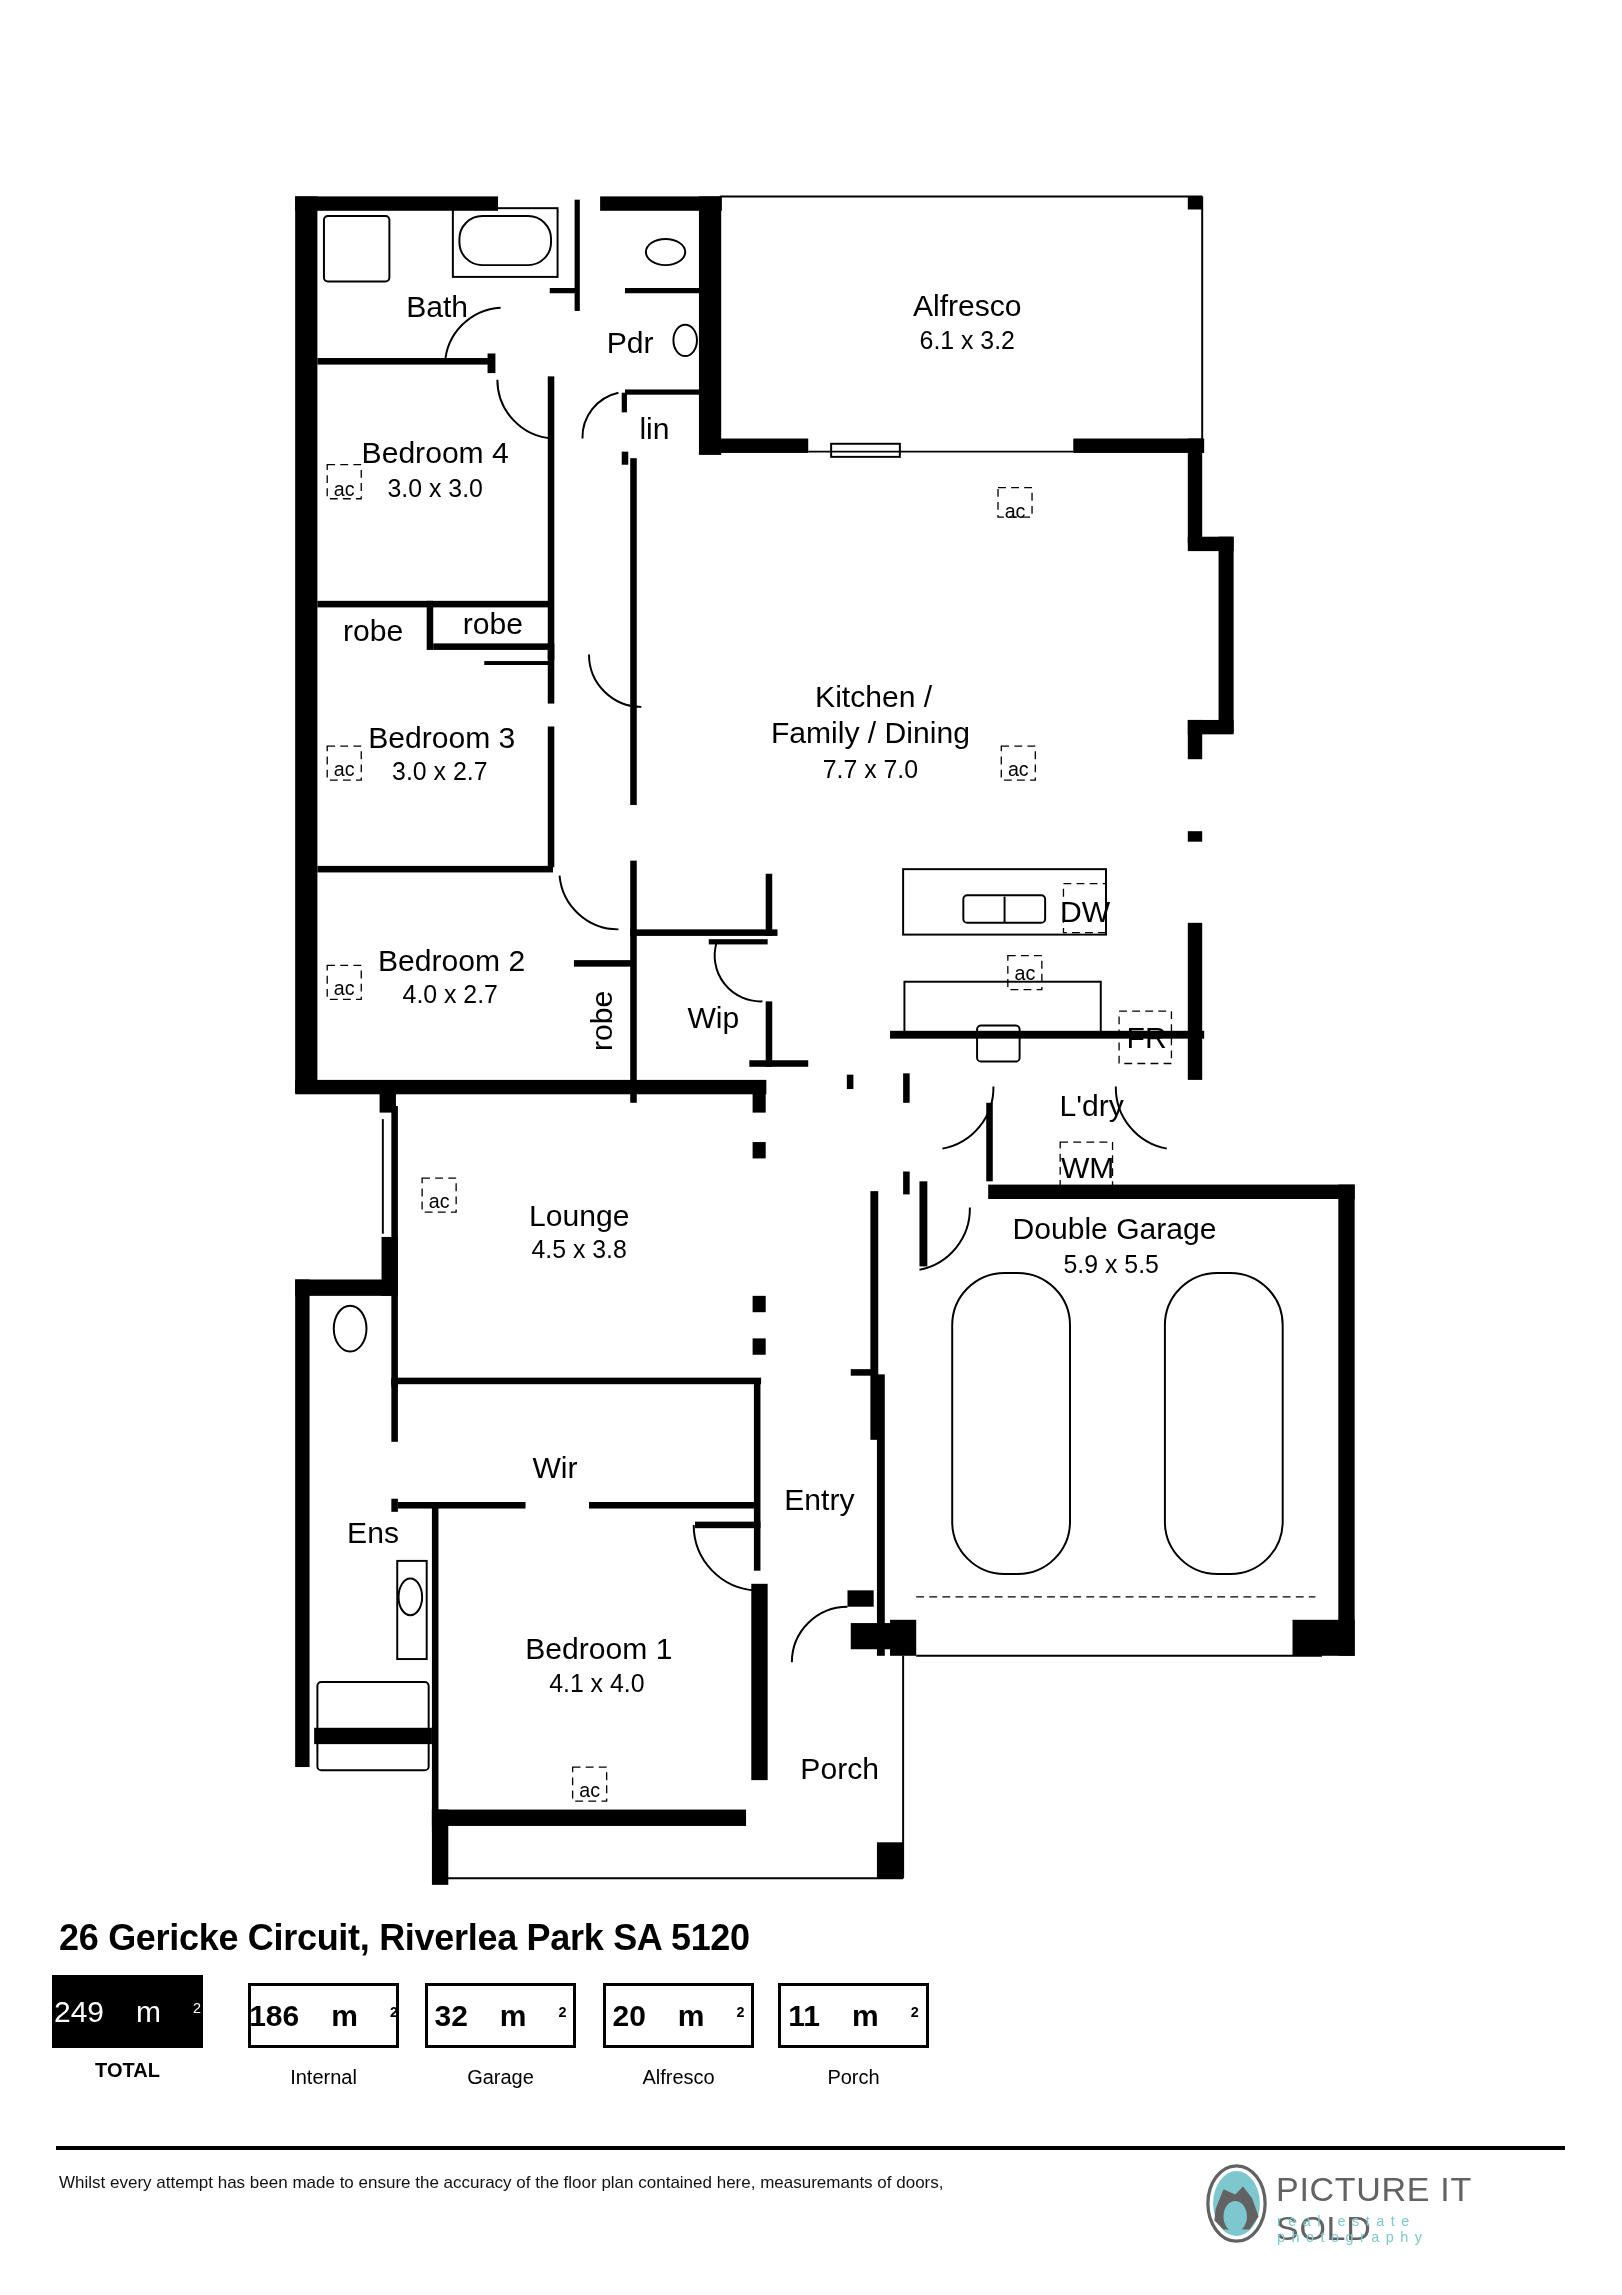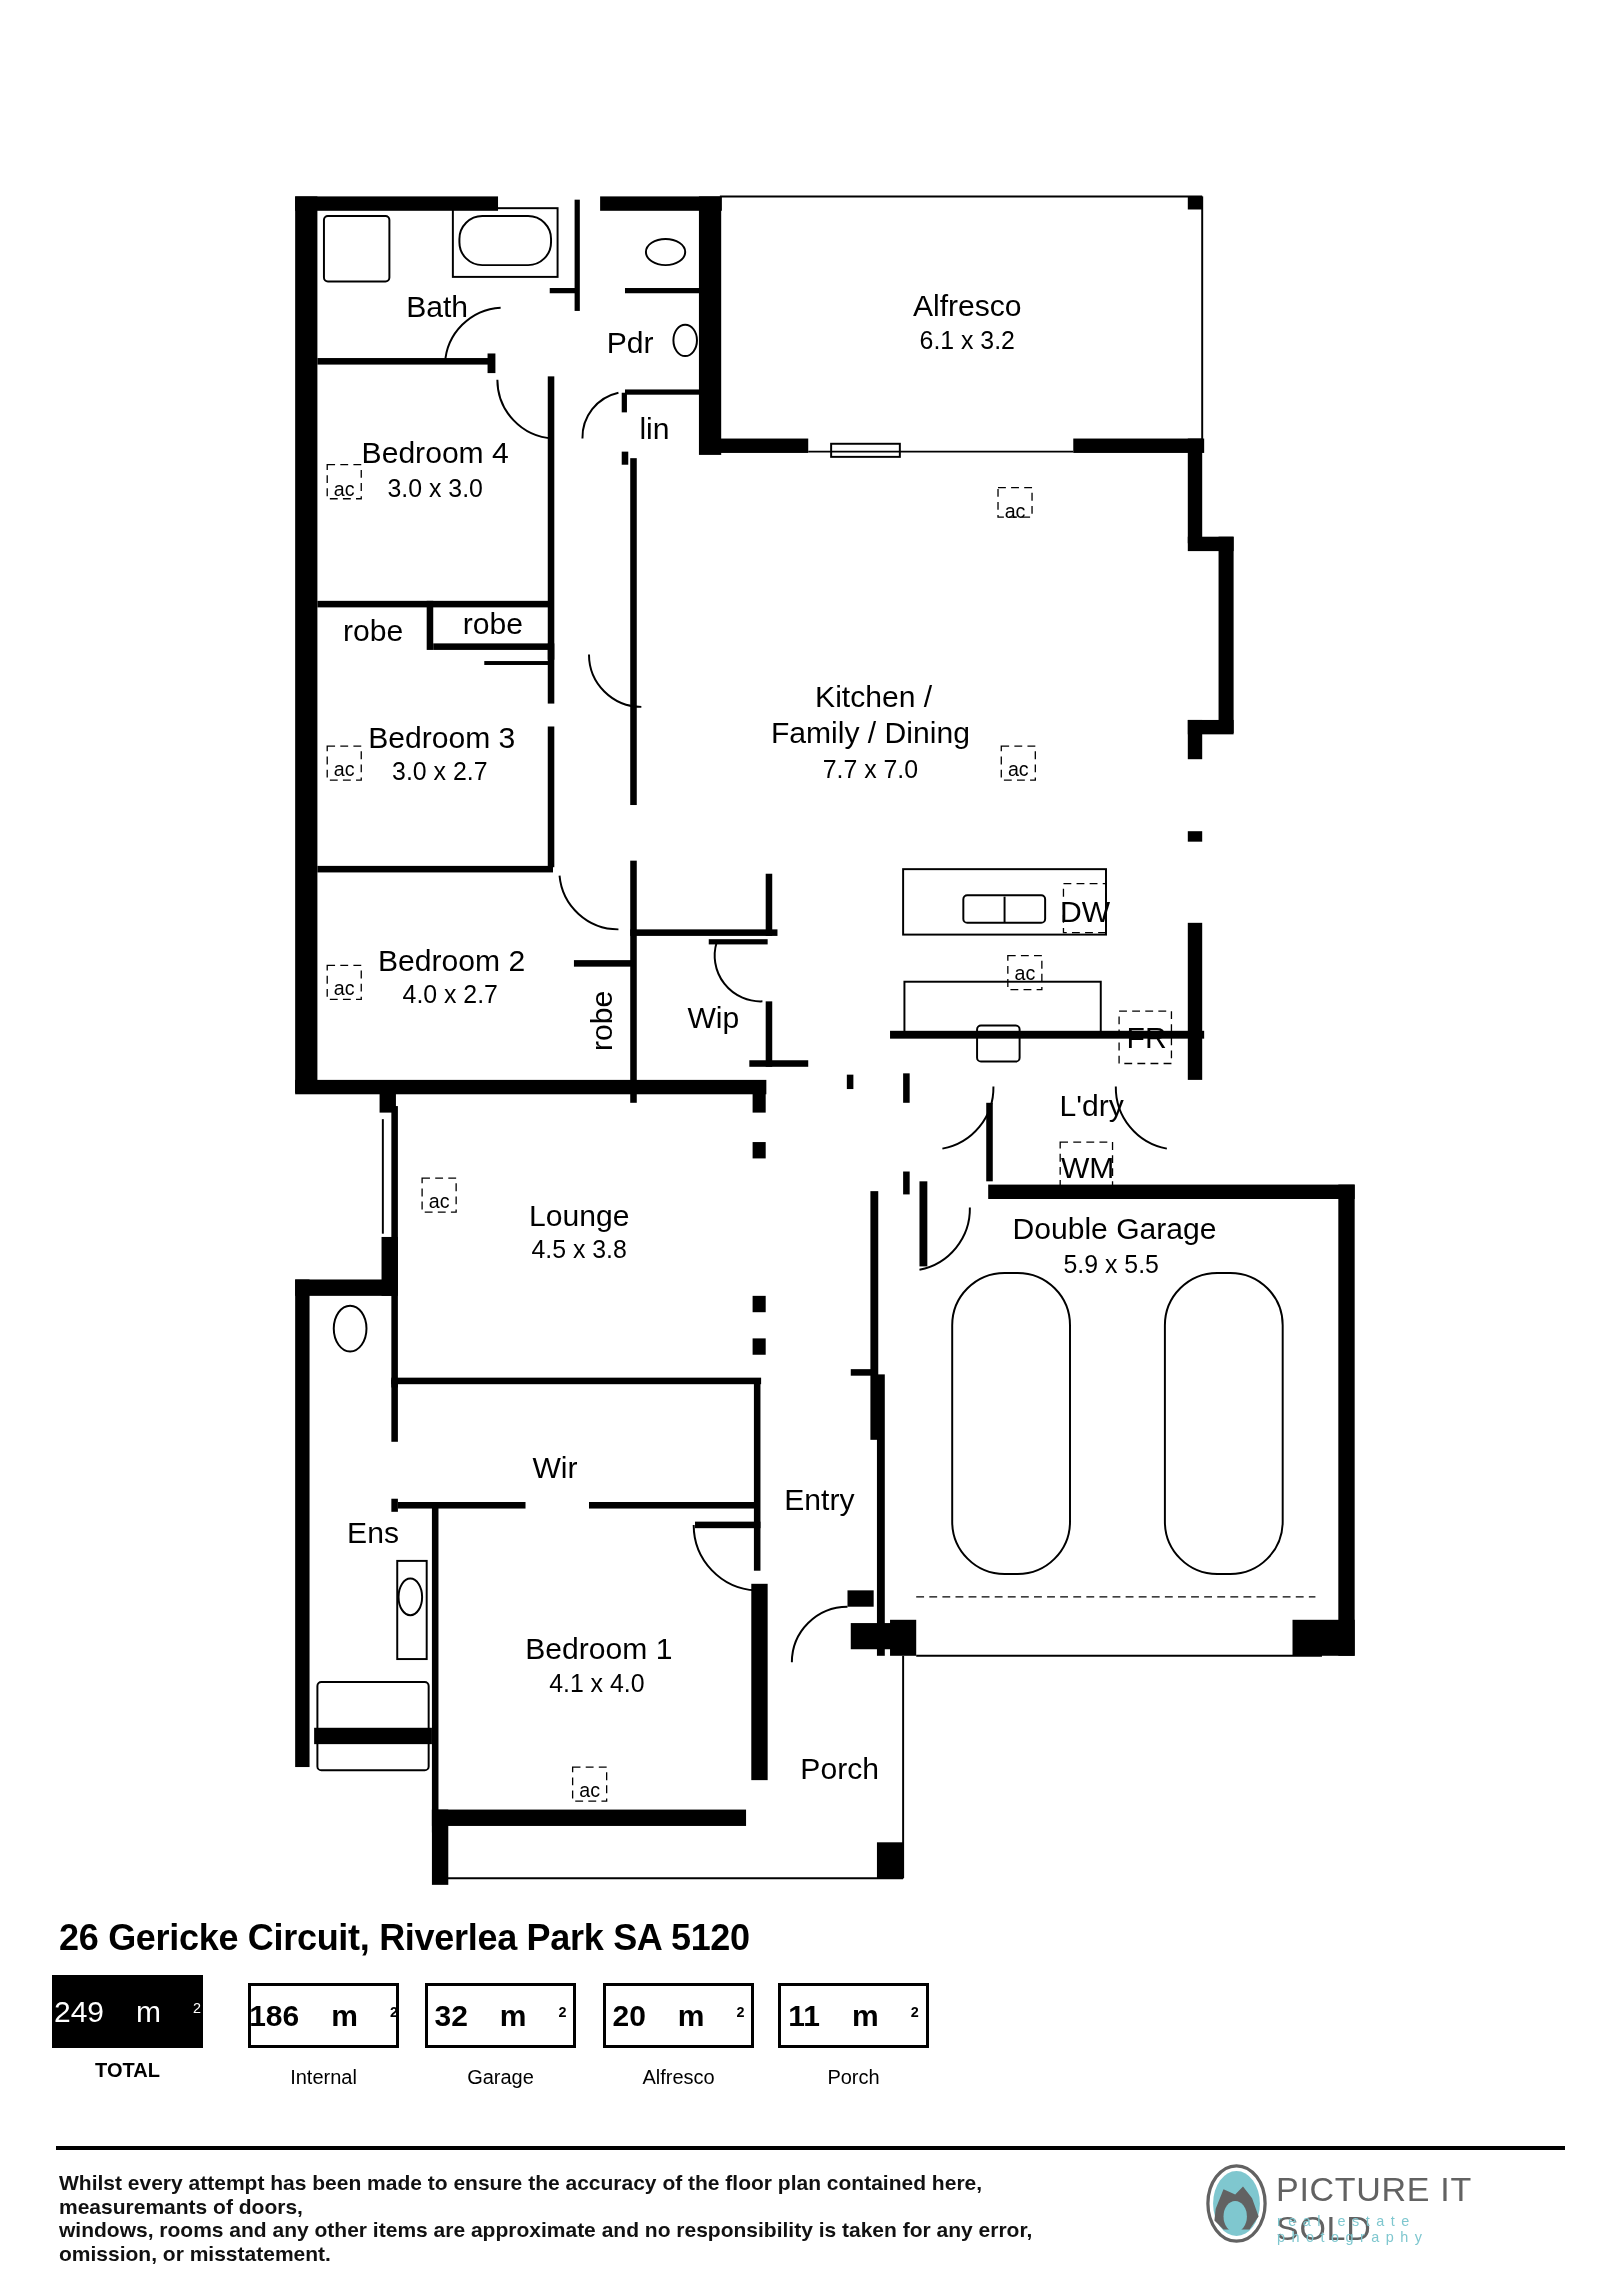--- a/index.html
+++ b/index.html
@@ -12,21 +12,21 @@
   .ac{font-size:30px;}
   .address{position:absolute;left:59px;top:1917px;font-size:36px;font-weight:bold;letter-spacing:-0.3px;}
   .stats{position:absolute;left:52px;top:1983px;width:916px;height:131px;}
   .stat{position:absolute;top:0;width:151px;text-align:center;}
   .stat .box{height:65px;border:3.9px solid #000;box-sizing:border-box;display:flex;align-items:center;justify-content:center;font-size:30px;font-weight:bold;gap:32px;}
   .stat .box sup{font-size:14.4px;position:relative;top:-3.9px;}
   .stat.total .box{background:#000;color:#fff;font-weight:normal;height:73px;border:none;margin-top:-7.9px;}
   .stat .cap{margin-top:18.3px;font-size:20px;}
   .stat.total .cap{font-weight:bold;margin-top:10.5px;}
   .rule{position:absolute;left:56px;top:2146px;width:1509px;height:3.9px;background:#000;}
-  .disclaimer{position:absolute;left:59px;top:2171px;width:1047px;font-size:21px;line-height:23.6px;color:#111;font-weight:bold;}
+  .disclaimer{position:absolute;left:59px;top:2171px;width:1047px;font-size:17px;line-height:23.6px;color:#111;}
   .logo{position:absolute;left:1204px;top:2163px;width:366px;height:85px;}
   .logo-text{position:absolute;left:72px;top:6.5px;font-size:34px;color:#626262;letter-spacing:0.7px;}
   .logo-sub{position:absolute;left:73px;top:50px;font-size:14.4px;color:#7fc7cf;letter-spacing:6.5px;}
 </style>
 </head>
 <body>
 
 <svg id="plan" viewBox="0 0 2480 2900" xmlns="http://www.w3.org/2000/svg">
   <g fill="#000" stroke="none">
 
@@ -274,21 +274,20 @@
         <sup>2</sup>
       </div>
     <div class="cap">Porch</div>
   </div>
 </div>
 
 <div class="rule"></div>
 
 <div class="disclaimer">
   <div>Whilst every attempt has been made to ensure the accuracy of the floor plan contained here, measuremants of doors,</div>
-  <div>windows, rooms and any other items are approximate and no responsibility is taken for any error, omission, or misstatement.</div>
 </div>
 
 <div class="logo">
   <svg width="65" height="81" viewBox="0 0 100 124">
     <ellipse cx="50" cy="62" rx="44" ry="58" fill="none" stroke="#626262" stroke-width="5"></ellipse>
     <ellipse cx="50" cy="62" rx="36" ry="50" fill="#7fc7cf"></ellipse>
     <path d="M18 70 L30 40 L48 48 L60 36 L74 54 L84 82 L70 102 L30 102 L16 88 Z" fill="#626262"></path>
     <ellipse cx="48" cy="82" rx="18" ry="24" fill="#7fc7cf"></ellipse>
   </svg>
   <div class="logo-text">PICTURE IT SOLD</div>

